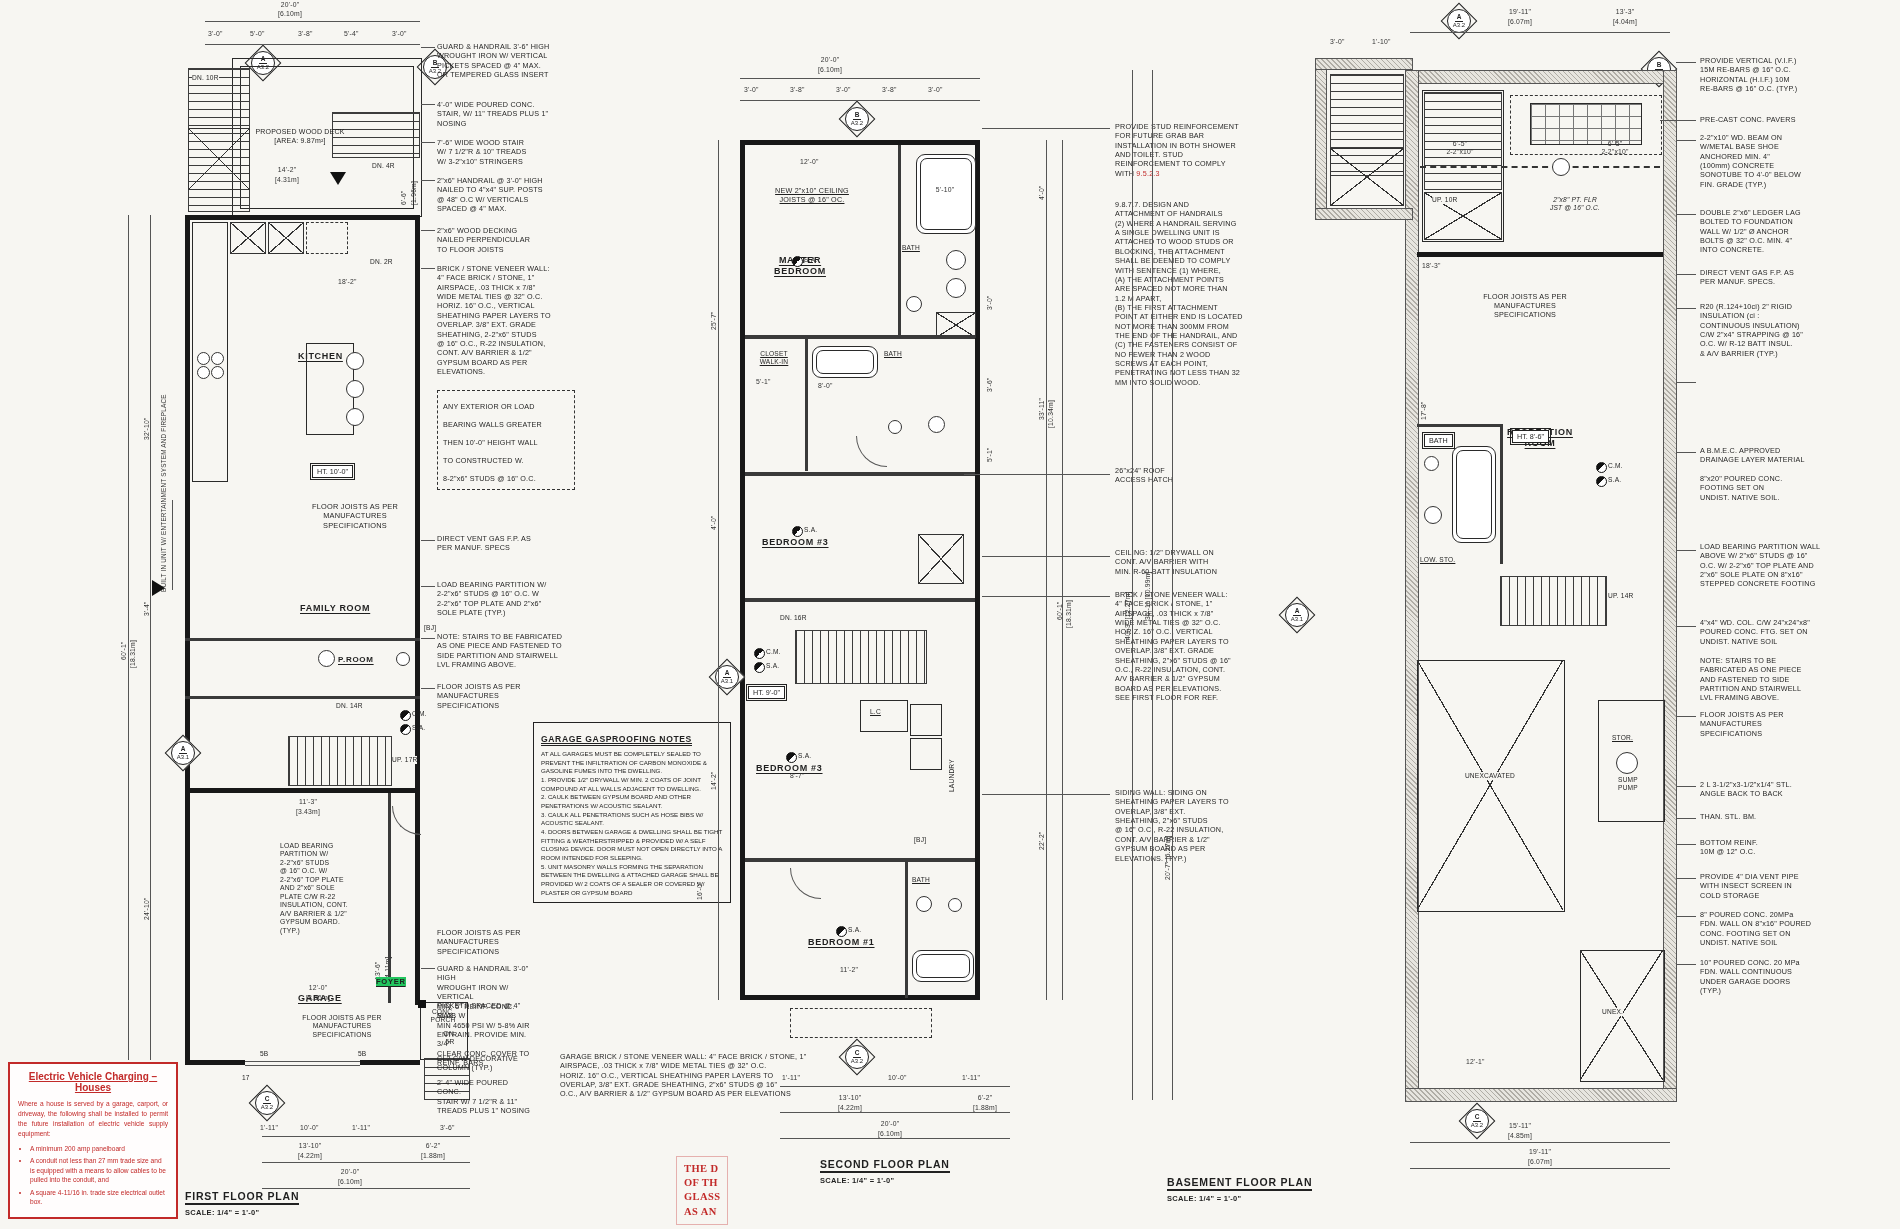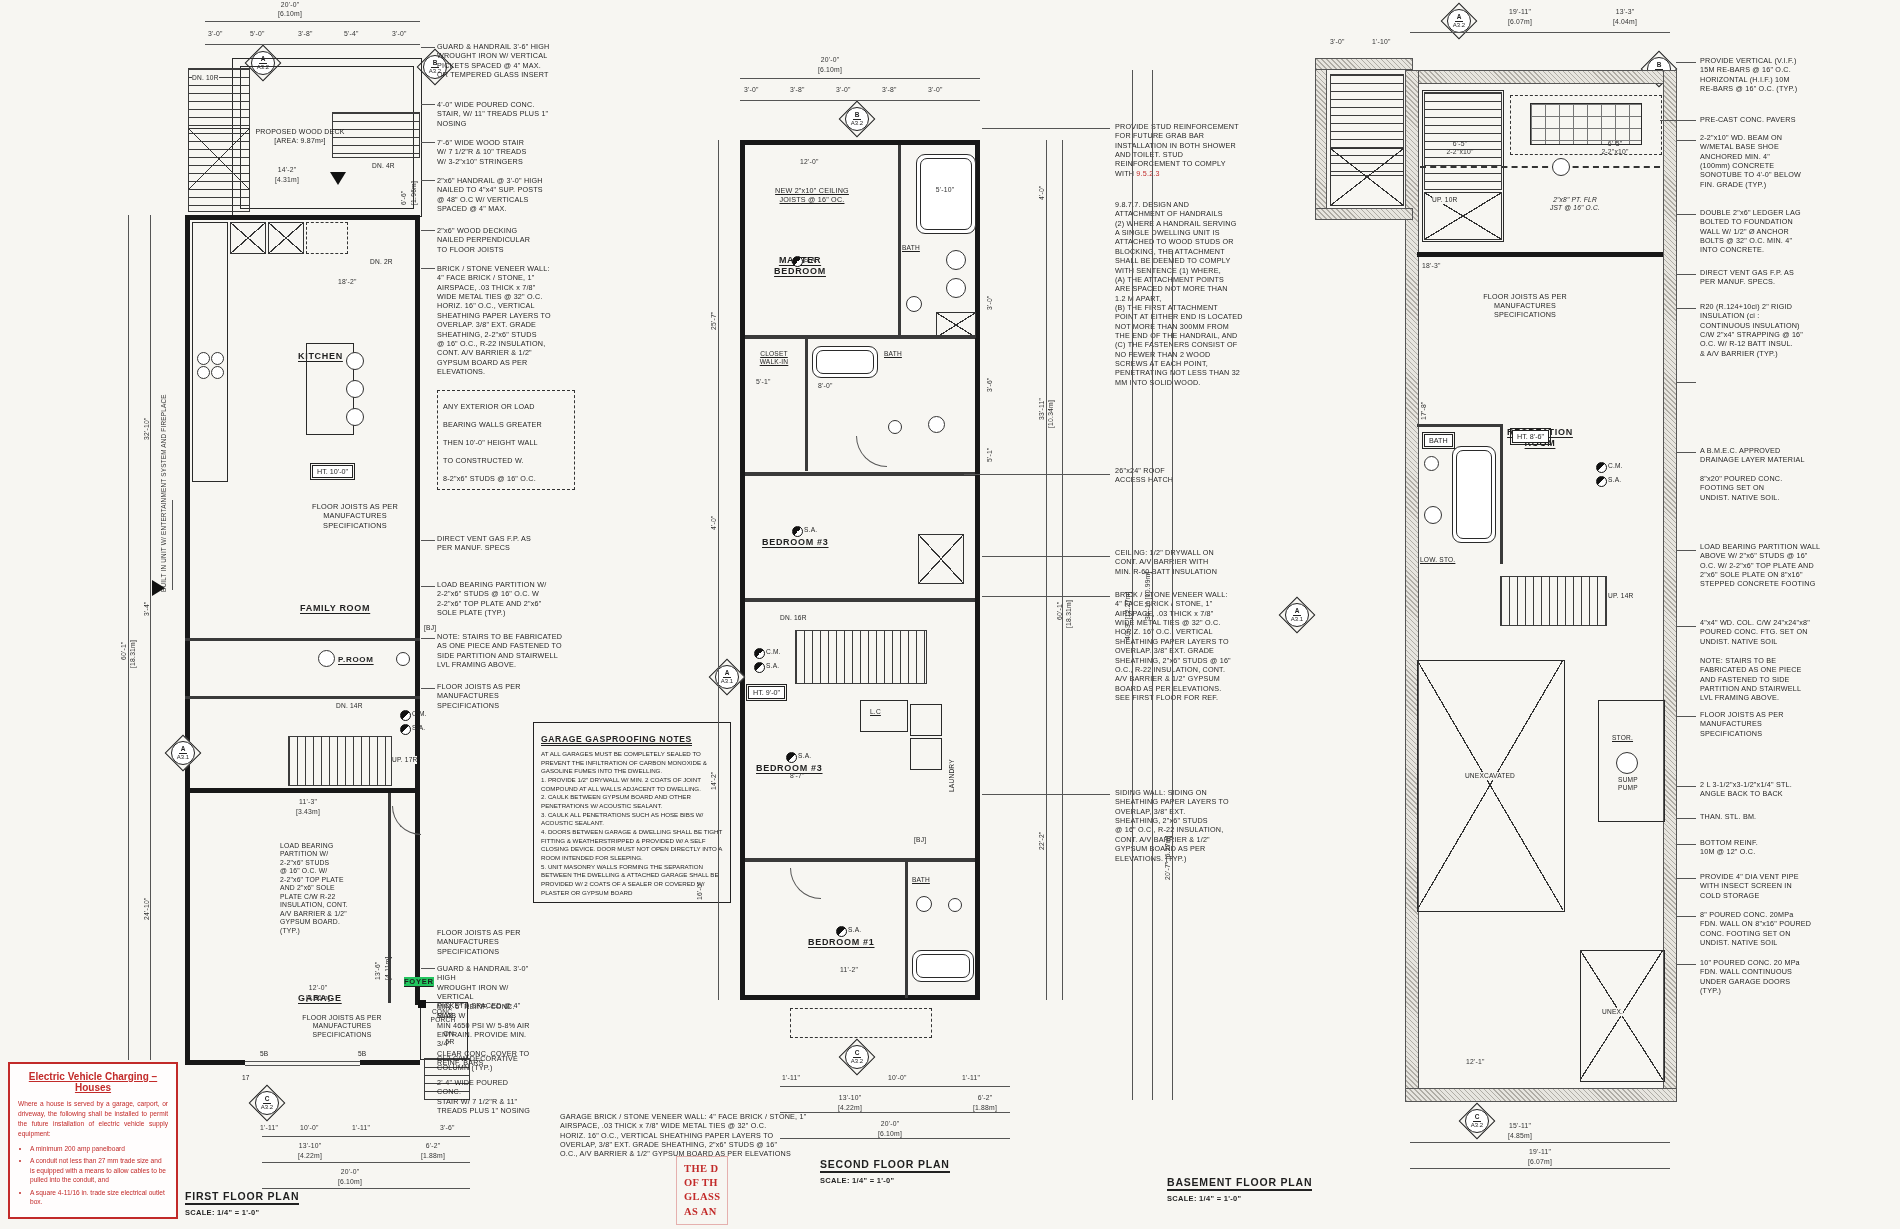--- a/index.html
+++ b/index.html
@@ -169,21 +169,21 @@
   <div class="t dim c" style="left:288px;top:984px;width:60px">12'-0"</div>
   <div class="t dim c" style="left:288px;top:994px;width:60px">[3.66m]</div>
   <div class="t c" style="left:282px;top:1014px;width:120px;font-size:6.8px">FLOOR JOISTS AS PER
 MANUFACTURES
 SPECIFICATIONS</div>
   <div class="t sm" style="left:260px;top:1050px">5B</div>
   <div class="t sm" style="left:358px;top:1050px">5B</div>
   <div class="t sm" style="left:242px;top:1074px">17</div>
 
   <div class="ln" style="left:388px;top:793px;width:3px;height:210px"></div>
-  <div class="t room" style="left:404px;top:942px;font-size:7.6px;background:#22c55e">FOYER</div>
+  <div class="t room" style="left:376px;top:942px;font-size:7.6px;background:#22c55e">FOYER</div>
   <div class="arc" style="left:392px;top:806px;width:28px;height:28px"></div>
   <div class="box" style="left:420px;top:1002px;width:46px;height:56px;border-width:1px"></div>
   <div style="position:absolute;left:418px;top:1000px;width:8px;height:8px;background:#111"></div>
   <div class="t c sm" style="left:420px;top:1008px;width:46px">CONC.
 PORCH</div>
   <div class="t c sm" style="left:440px;top:1030px;width:20px">DN.
 5R</div>
   <div class="trH" style="left:424px;top:1058px;width:44px;height:40px"></div>
   <div class="marker" style="left:252px;top:1088px">
       <span class="dm"></span>
@@ -284,21 +284,21 @@
   <div class="t ann" style="left:437px;top:1002px;width:95px">MIN. 5" REINF. CONC. SLAB W
 MIN 4650 PSI W/ 5-8% AIR
 ENTRAIN. PROVIDE MIN. 3/4"
 CLEAR CONC. COVER TO
 REINF. BARS</div>
   <div class="t ann" style="left:437px;top:1054px;width:95px">CL2 C/W DECORATIVE
 COLUMN (TYP.)</div>
   <div class="t ann" style="left:437px;top:1078px;width:95px">2'-4" WIDE POURED CONC.
 STAIR W/ 7 1/2"R &amp; 11"
 TREADS PLUS 1" NOSING</div>
-  <div class="t ann" style="left:560px;top:1112px;width:250px">GARAGE BRICK / STONE VENEER WALL: 4" FACE BRICK / STONE, 1"
+  <div class="t ann" style="left:560px;top:1052px;width:250px">GARAGE BRICK / STONE VENEER WALL: 4" FACE BRICK / STONE, 1"
 AIRSPACE, .03 THICK x 7/8" WIDE METAL TIES @ 32" O.C.
 HORIZ. 16" O.C., VERTICAL SHEATHING PAPER LAYERS TO
 OVERLAP, 3/8" EXT. GRADE SHEATHING, 2"x6" STUDS @ 16"
 O.C., A/V BARRIER &amp; 1/2" GYPSUM BOARD AS PER ELEVATIONS</div>
 
   <div class="notes" style="left:533px;top:722px;width:182px">
     <div class="nt">GARAGE GASPROOFING NOTES</div>
     <div class="nb">AT ALL GARAGES MUST BE COMPLETELY SEALED TO PREVENT THE INFILTRATION OF CARBON MONOXIDE &amp; GASOLINE FUMES INTO THE DWELLING.
 1. PROVIDE 1/2" DRYWALL W/ MIN. 2 COATS OF JOINT COMPOUND AT ALL WALLS ADJACENT TO DWELLING.
 2. CAULK BETWEEN GYPSUM BOARD AND OTHER PENETRATIONS W/ ACOUSTIC SEALANT.

